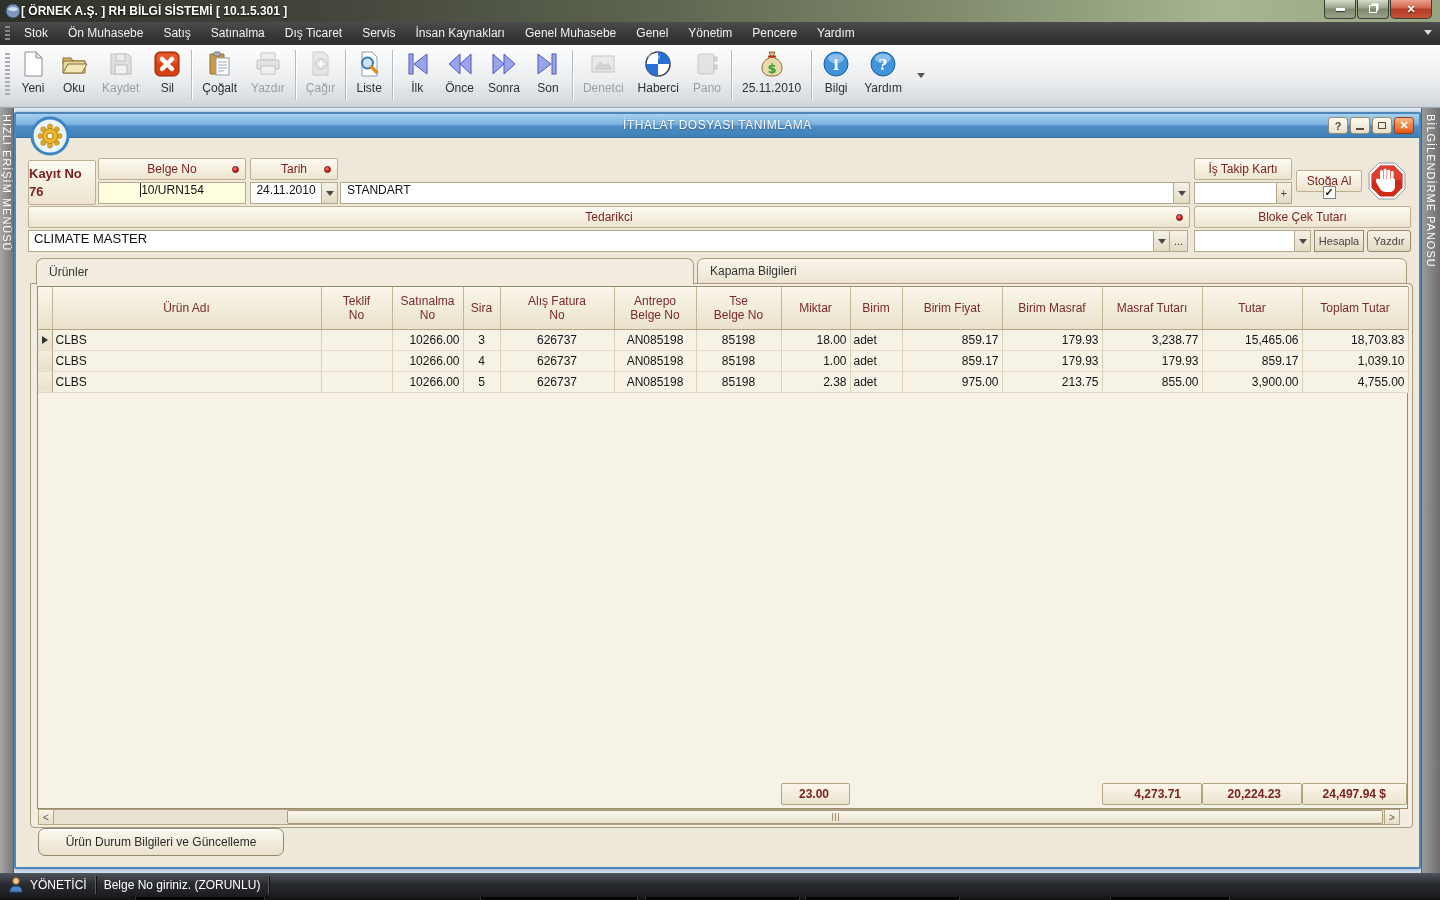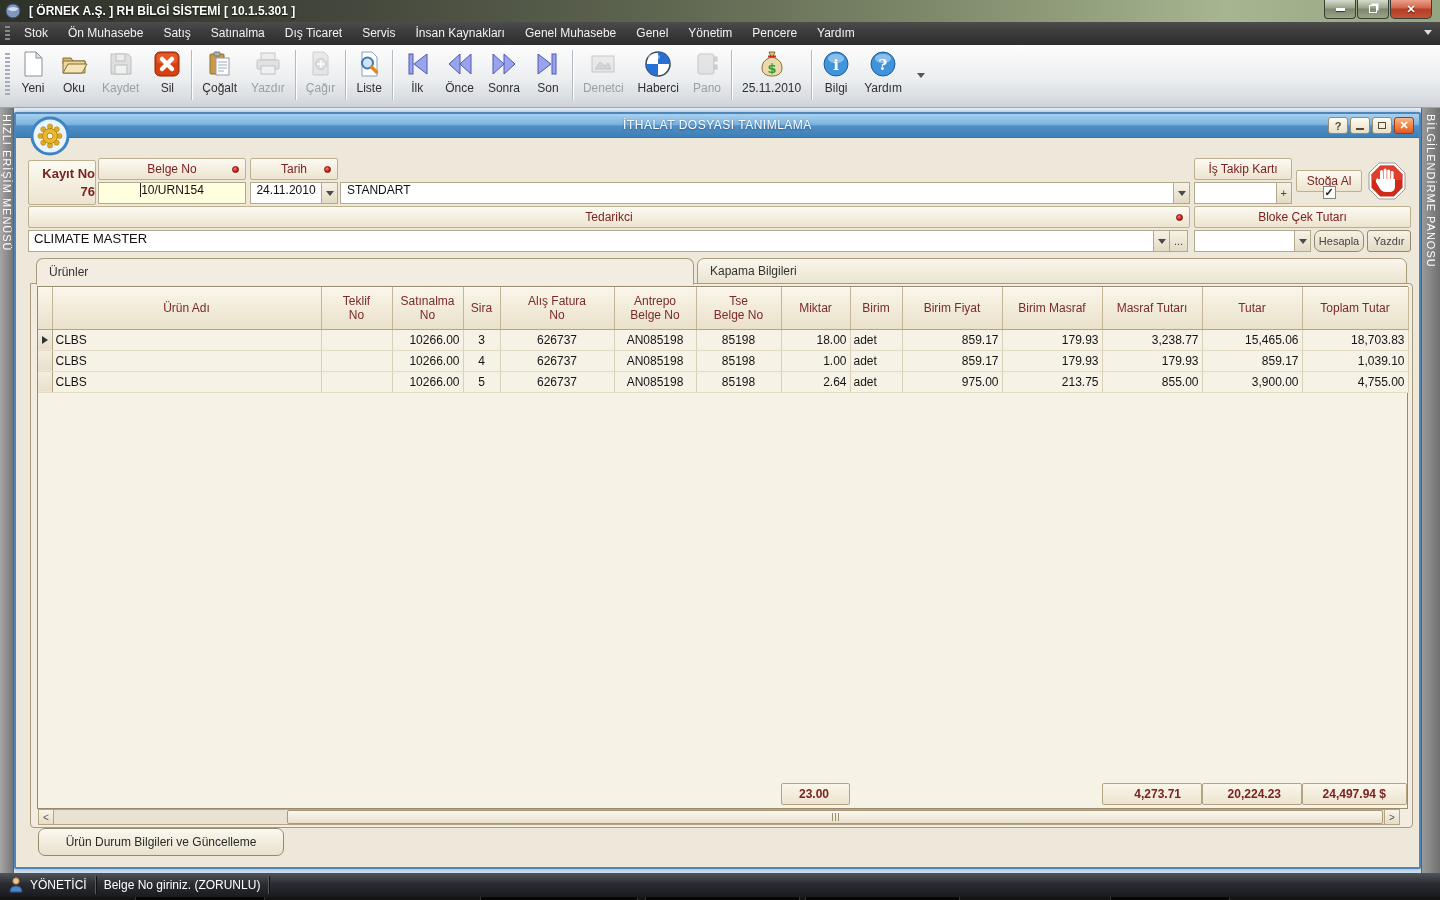--- a/index.html
+++ b/index.html
@@ -3,21 +3,21 @@
 <meta charset="utf-8">
 <style>
   *{box-sizing:border-box;margin:0;padding:0}
   body{width:1440px;height:900px;overflow:hidden;font-family:"Liberation Sans",sans-serif}
   .screen{position:relative;width:1440px;height:900px;background:#d8d8d0}
 
   
   .titlebar{position:absolute;left:0;top:0;width:1440px;height:22px;
     background:linear-gradient(90deg,#2e3128 0%,#45493d 25%,#5d644f 45%,#7e8a6a 65%,#a7b591 85%,#96a581 100%);
     display:flex;align-items:center;color:#fff}
-  .titlebar .apptitle{font-size:12px;font-weight:bold;text-shadow:0 1px 2px #000;margin-left:8px}
+  .titlebar .apptitle{font-size:12px;font-weight:bold;text-shadow:0 1px 2px #000;margin-left:0}
   .os-controls{position:absolute;right:8px;top:0;display:flex;height:19px}
   .osbtn{width:32px;height:19px;border:1px solid #3a3f35;border-top:none;display:flex;align-items:center;justify-content:center;
     background:linear-gradient(180deg,#d6dccb,#9aa38b 45%,#7d866d 50%,#99a489);border-radius:0 0 4px 4px;margin-left:1px}
   .osbtn.close{width:42px;background:linear-gradient(180deg,#eba08b,#d1644a 45%,#b33c27 50%,#c55436);border-radius:0 0 5px 5px}
   .osbtn .bar{width:9px;height:3px;background:#fff;box-shadow:0 1px 1px #333}
   .osbtn .boxes{width:8px;height:8px;border:1px solid #fff;box-shadow:2px -2px 0 -0.5px #fff}
   .osbtn .x{color:#fff;font-size:11px;font-weight:bold;text-shadow:0 1px 1px #500}
 
   
   .menubar{position:absolute;left:0;top:22px;width:1440px;height:23px;
@@ -66,21 +66,21 @@
     color:#7b2222;font-size:12px;display:flex;align-items:center;justify-content:center}
   .reqdot{position:absolute;right:6px;top:7px;width:7px;height:7px;border-radius:50%;
     background:radial-gradient(circle at 35% 30%,#ff7a6a,#cc1212 70%);border:1px solid #7a0a0a}
   .fvalue{position:absolute;height:22px;background:#fff;border:1px solid #b5a98c;font-size:12px;color:#111;display:flex;align-items:flex-start}
   .combo-arrow{width:16px;align-self:stretch;border-left:1px solid #b5a98c;background:linear-gradient(180deg,#f6f2e6,#e2dac3);
     display:flex;align-items:center;justify-content:center;margin-left:auto}
   .chev{width:0;height:0;border-left:4px solid transparent;border-right:4px solid transparent;border-top:5px solid #4a4a4a}
   .smallbtn{height:100%;border-left:1px solid #b5a98c;background:linear-gradient(180deg,#f6f2e6,#e2dac3);
     display:flex;align-items:center;justify-content:center;font-size:11px;color:#444;padding:0 4px}
   .kayitbox{position:absolute;left:12px;top:22px;width:68px;height:45px;background:linear-gradient(180deg,#fcfaf1,#ece4cf);
-    border:1px solid #bdb091;border-radius:2px;text-align:right;color:#7b2222;font-size:13px;font-weight:bold;padding-top:4px;line-height:18px}
+    border:1px solid #bdb091;border-radius:2px;text-align:left;color:#7b2222;font-size:13px;font-weight:bold;padding-top:4px;line-height:18px}
   .stopicon{position:absolute;left:1352px;top:24px;width:38px;height:38px}
   .checkbox{width:13px;height:13px;border:1px solid #858585;background:#fdfdf8;display:flex;align-items:center;justify-content:center;
     font-size:11px;font-weight:bold;color:#222;margin:0 auto}
 
   
   .tab{position:absolute;top:120px;height:26px;border:1px solid #a89a7a;border-radius:7px 7px 0 0;
     background:linear-gradient(180deg,#f9f6ec,#ebe4d1);font-size:12px;color:#333;display:flex;align-items:center;padding-left:12px}
   .tab.active{background:#f2ede0;border-bottom:1px solid #f2ede0;z-index:3;height:27px}
   .tabpage{position:absolute;left:14px;top:145px;width:1383px;height:545px;border:1px solid #a89a7a;border-radius:0 4px 4px 4px;background:#f2ede0;z-index:1}
   .gridpanel{position:absolute;left:6px;top:2px;width:1371px;height:523px;border:1px solid #998a6d;background:#f6f2e6}
@@ -495,21 +495,21 @@
             </span>
           <span class="smallbtn" style="width:18px">...</span>
         </div>
         <div style="position:absolute;left:1178px;top:92px;width:217px;height:22px;display:flex;gap:3px">
           <div class="fvalue" style="position:static;flex:1;height:22px">
             <span style="flex:1"></span>
             <span class="combo-arrow">
                 <span class="chev"></span>
               </span>
           </div>
-          <div class="smallbtn" style="border:1px solid #96886c;border-radius:7px;height:22px;width:50px">Hesapla</div>
+          <div class="smallbtn" style="border:1px solid #96886c;border-radius:0;height:22px;width:50px">Hesapla</div>
           <div class="smallbtn" style="border:1px solid #96886c;border-radius:3px;height:22px;width:44px">Yazdır</div>
         </div>
 
         <div class="tab active" style="left:20px;width:658px">
           <span>Ürünler</span>
         </div>
         <div class="tab" style="left:681px;width:710px">
           <span>Kapama Bilgileri</span>
         </div>
 
@@ -594,21 +594,21 @@
                 </tr>
                 <tr>
                   <td class="sel"></td>
                   <td class="l">CLBS</td>
                   <td class="r"></td>
                   <td class="r">10266.00</td>
                   <td class="c">5</td>
                   <td class="c">626737</td>
                   <td class="c">AN085198</td>
                   <td class="c">85198</td>
-                  <td class="r edit">2.64</td>
+                  <td class="r edit">2.38</td>
                   <td class="l">adet</td>
                   <td class="r">975.00</td>
                   <td class="r edit">213.75</td>
                   <td class="r">855.00</td>
                   <td class="r">3,900.00</td>
                   <td class="r">4,755.00</td>
                 </tr>
               </tbody>
             </table>
 

